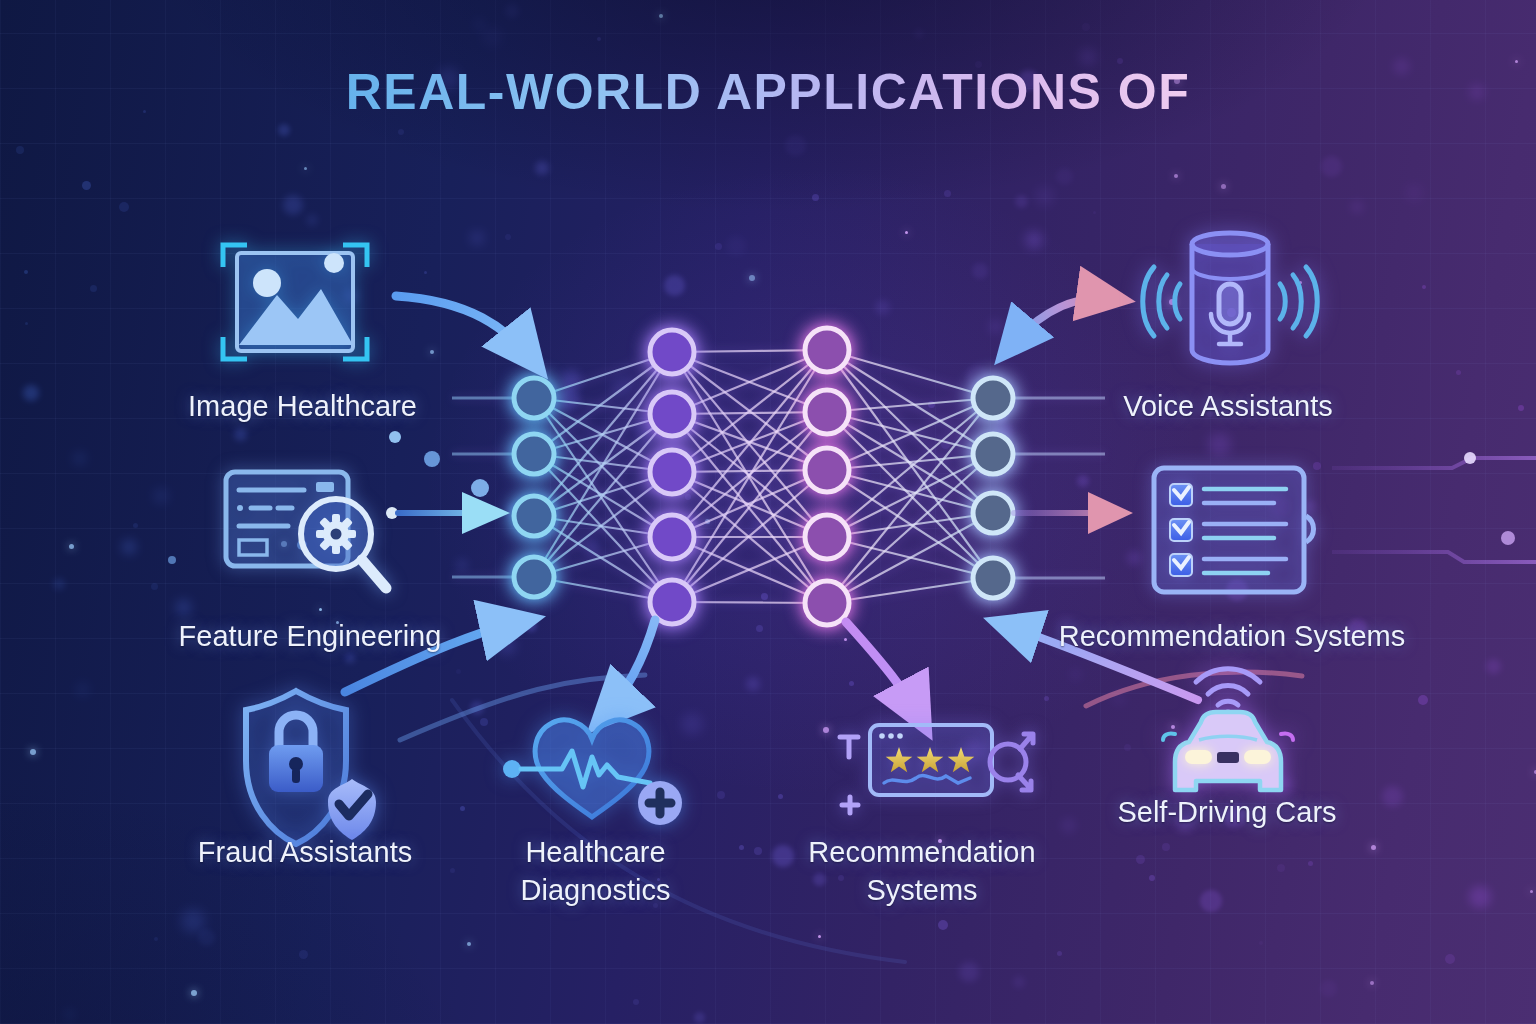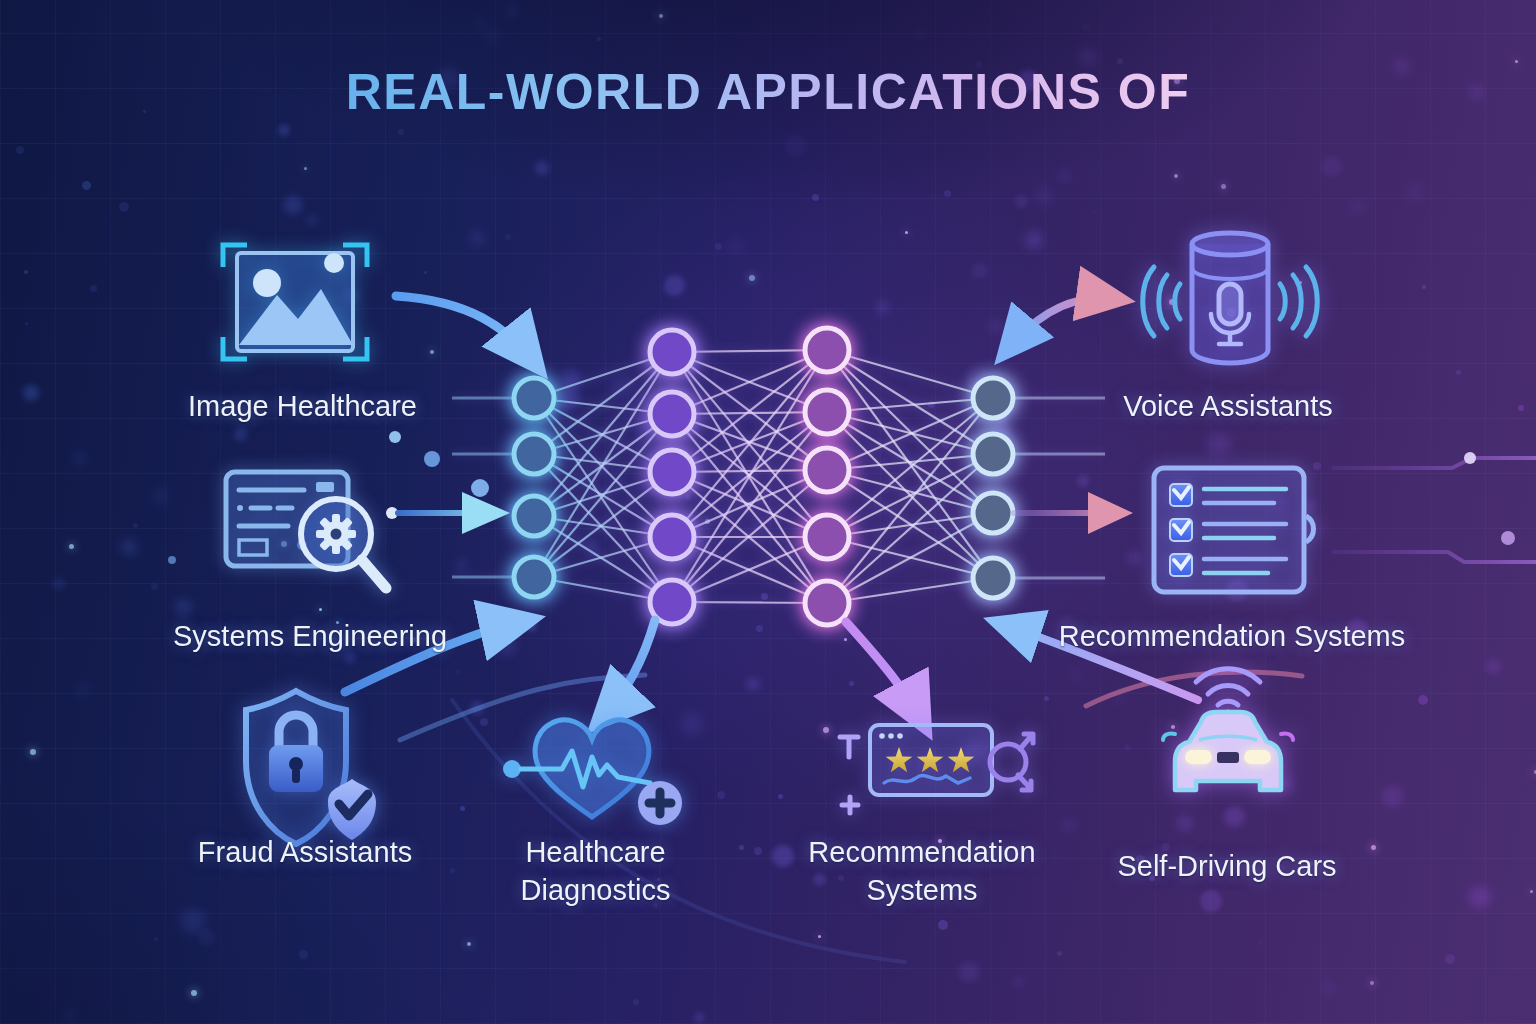--- a/index.html
+++ b/index.html
@@ -641,19 +641,19 @@
       <rect x="52" y="88" width="27" height="14" rx="7" fill="#fcf4da"></rect>
       <rect x="111" y="88" width="27" height="14" rx="7" fill="#fcf4da"></rect>
     </g>
     <rect x="84" y="90" width="22" height="11" rx="3" fill="rgba(28,22,70,.85)"></rect>
     <path d="M42,72 c-8,-2 -12,2 -12,6" fill="none" stroke="#5fc4ea" stroke-width="4" stroke-linecap="round"></path>
     <path d="M148,72 c8,-2 12,2 12,6" fill="none" stroke="#c46ef0" stroke-width="4" stroke-linecap="round"></path>
   </svg>
 </div>
 
 <div class="app-label" style="left:130px;top:387px;width:345px">Image Healthcare</div>
-<div class="app-label" style="left:130px;top:617px;width:360px">Systems Engineering</div>
+<div class="app-label" style="left:130px;top:617px;width:360px">Feature Engineering</div>
 <div class="app-label" style="left:130px;top:833px;width:350px">Fraud Assistants</div>
 <div class="app-label" style="left:1048px;top:387px;width:360px">Voice Assistants</div>
 <div class="app-label" style="left:1012px;top:617px;width:440px">Recommendation Systems</div>
 <div class="app-label" style="left:488px;top:833px;width:215px">Healthcare Diagnostics</div>
 <div class="app-label" style="left:772px;top:833px;width:300px">Recommendation Systems</div>
-<div class="app-label" style="left:1057px;top:847px;width:340px">Self-Driving Cars</div>
+<div class="app-label" style="left:1057px;top:793px;width:340px">Self-Driving Cars</div>
 
 </body></html>

